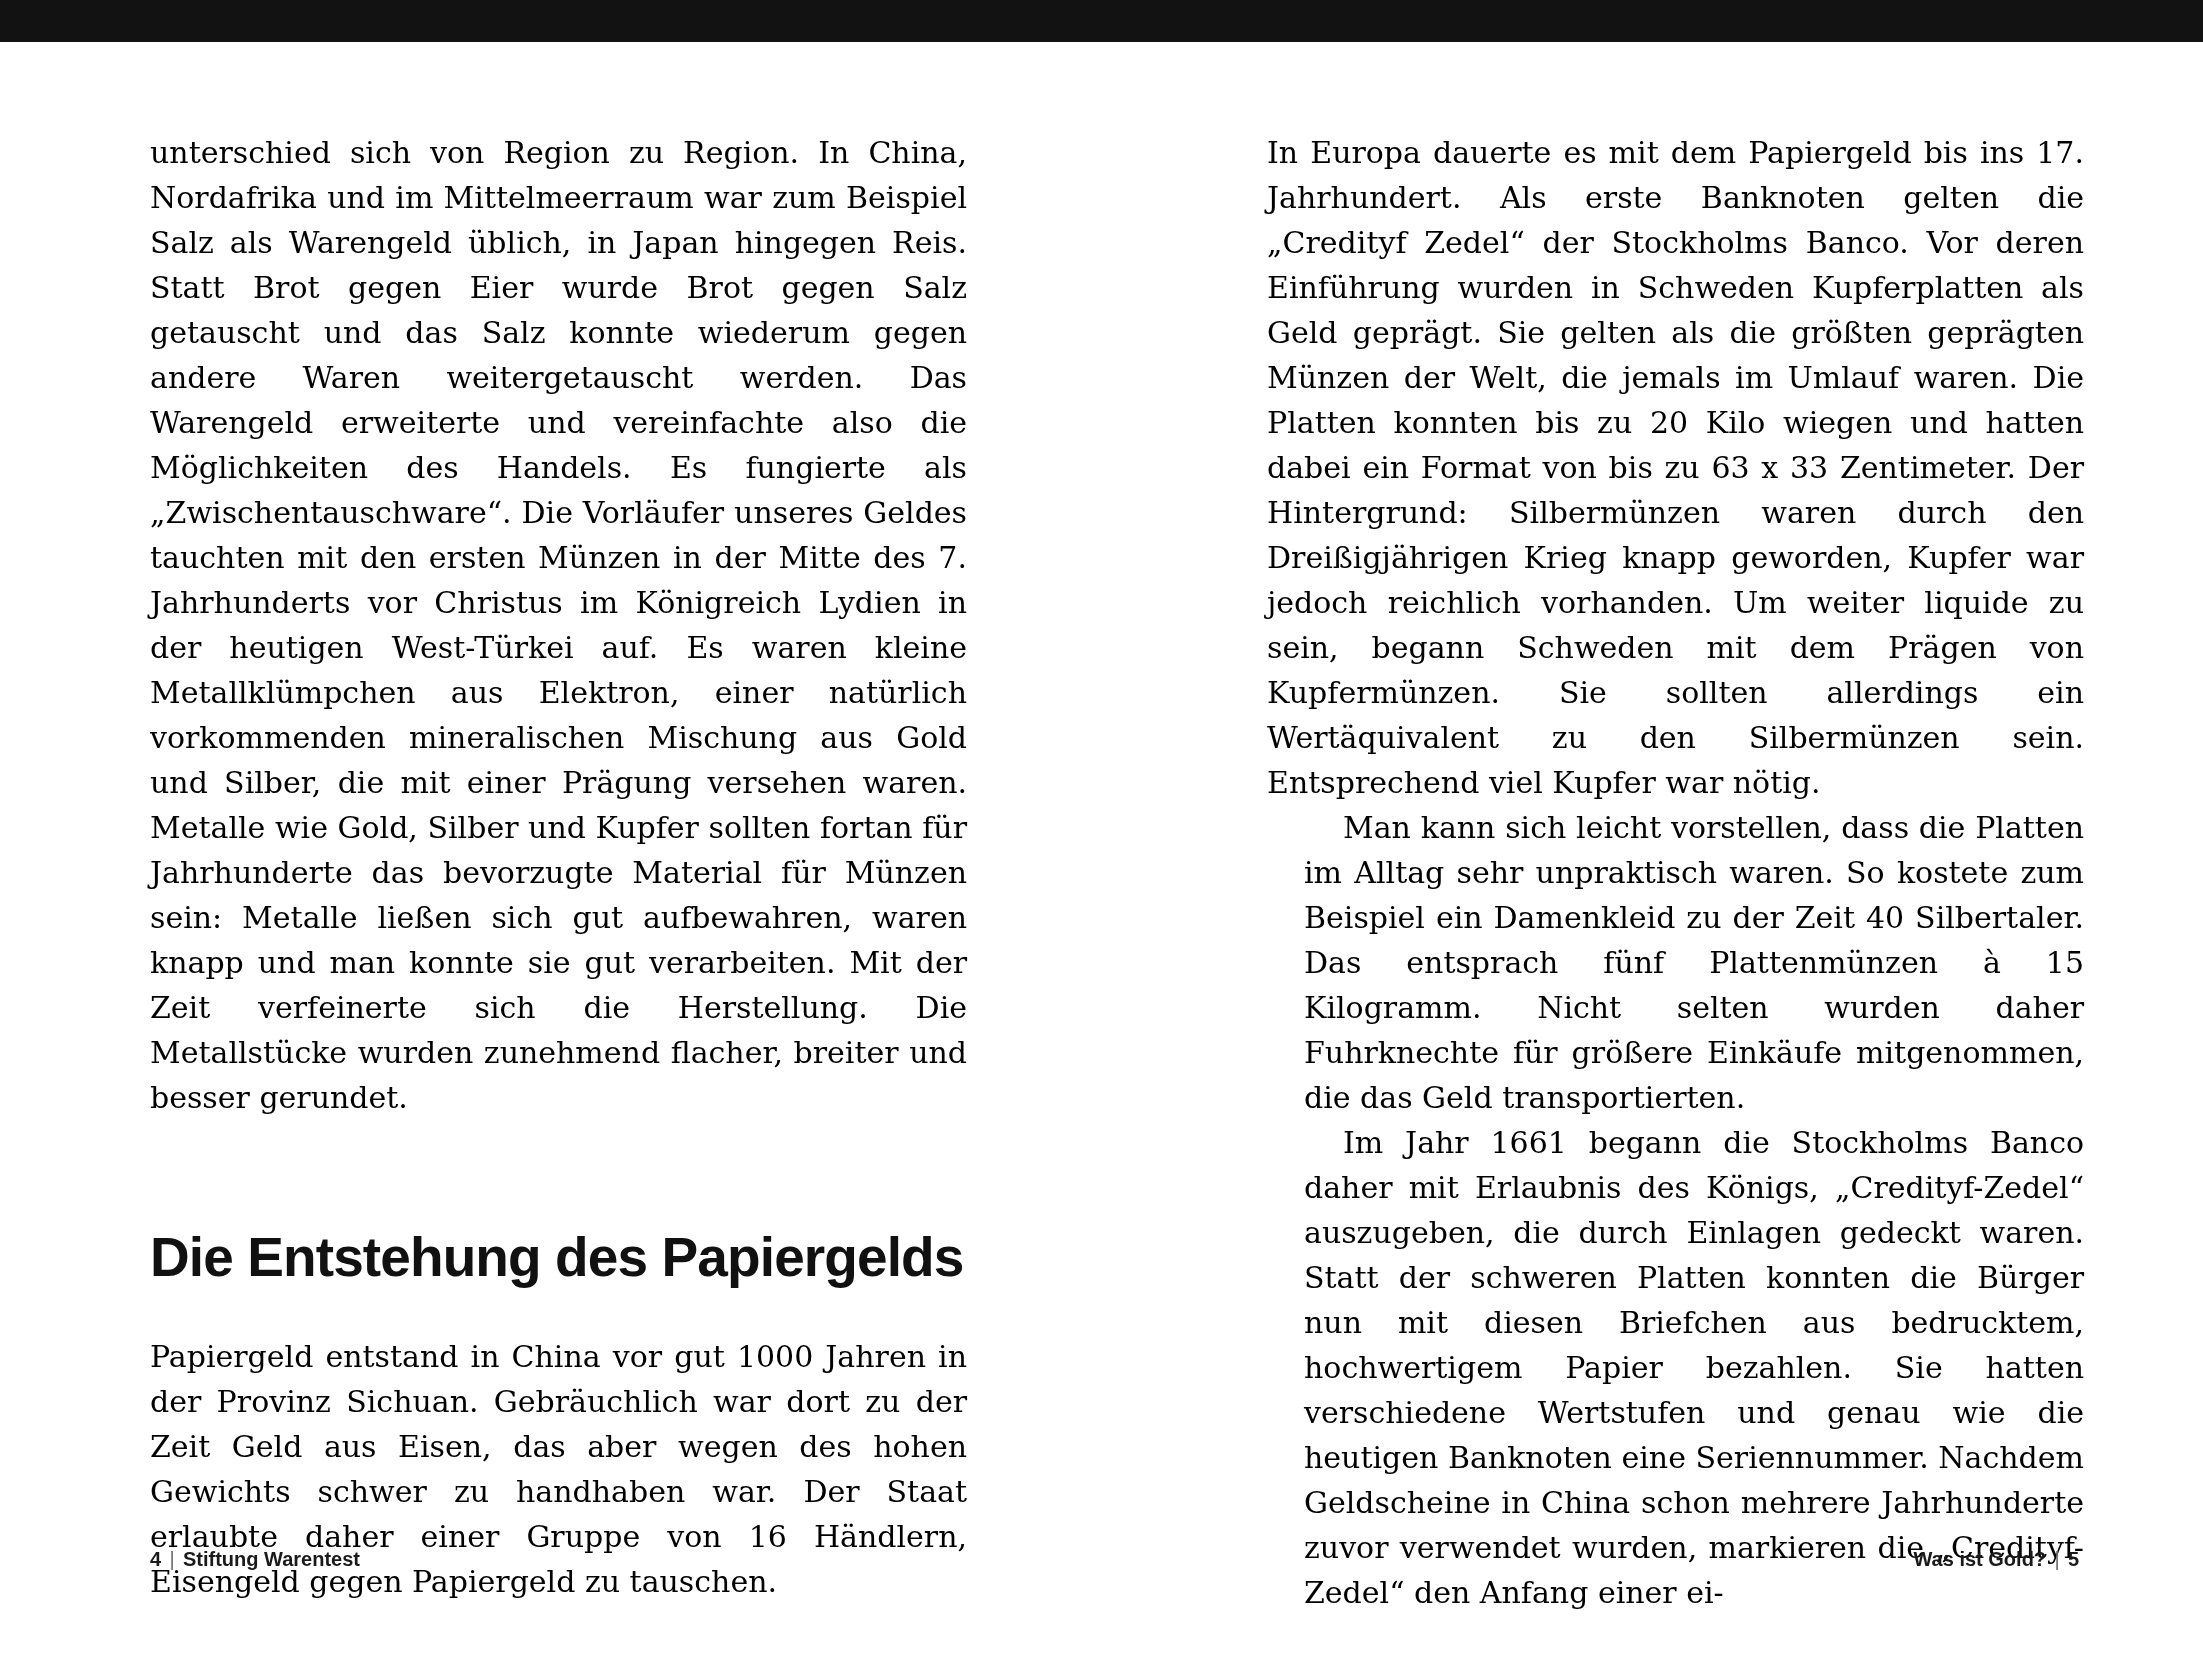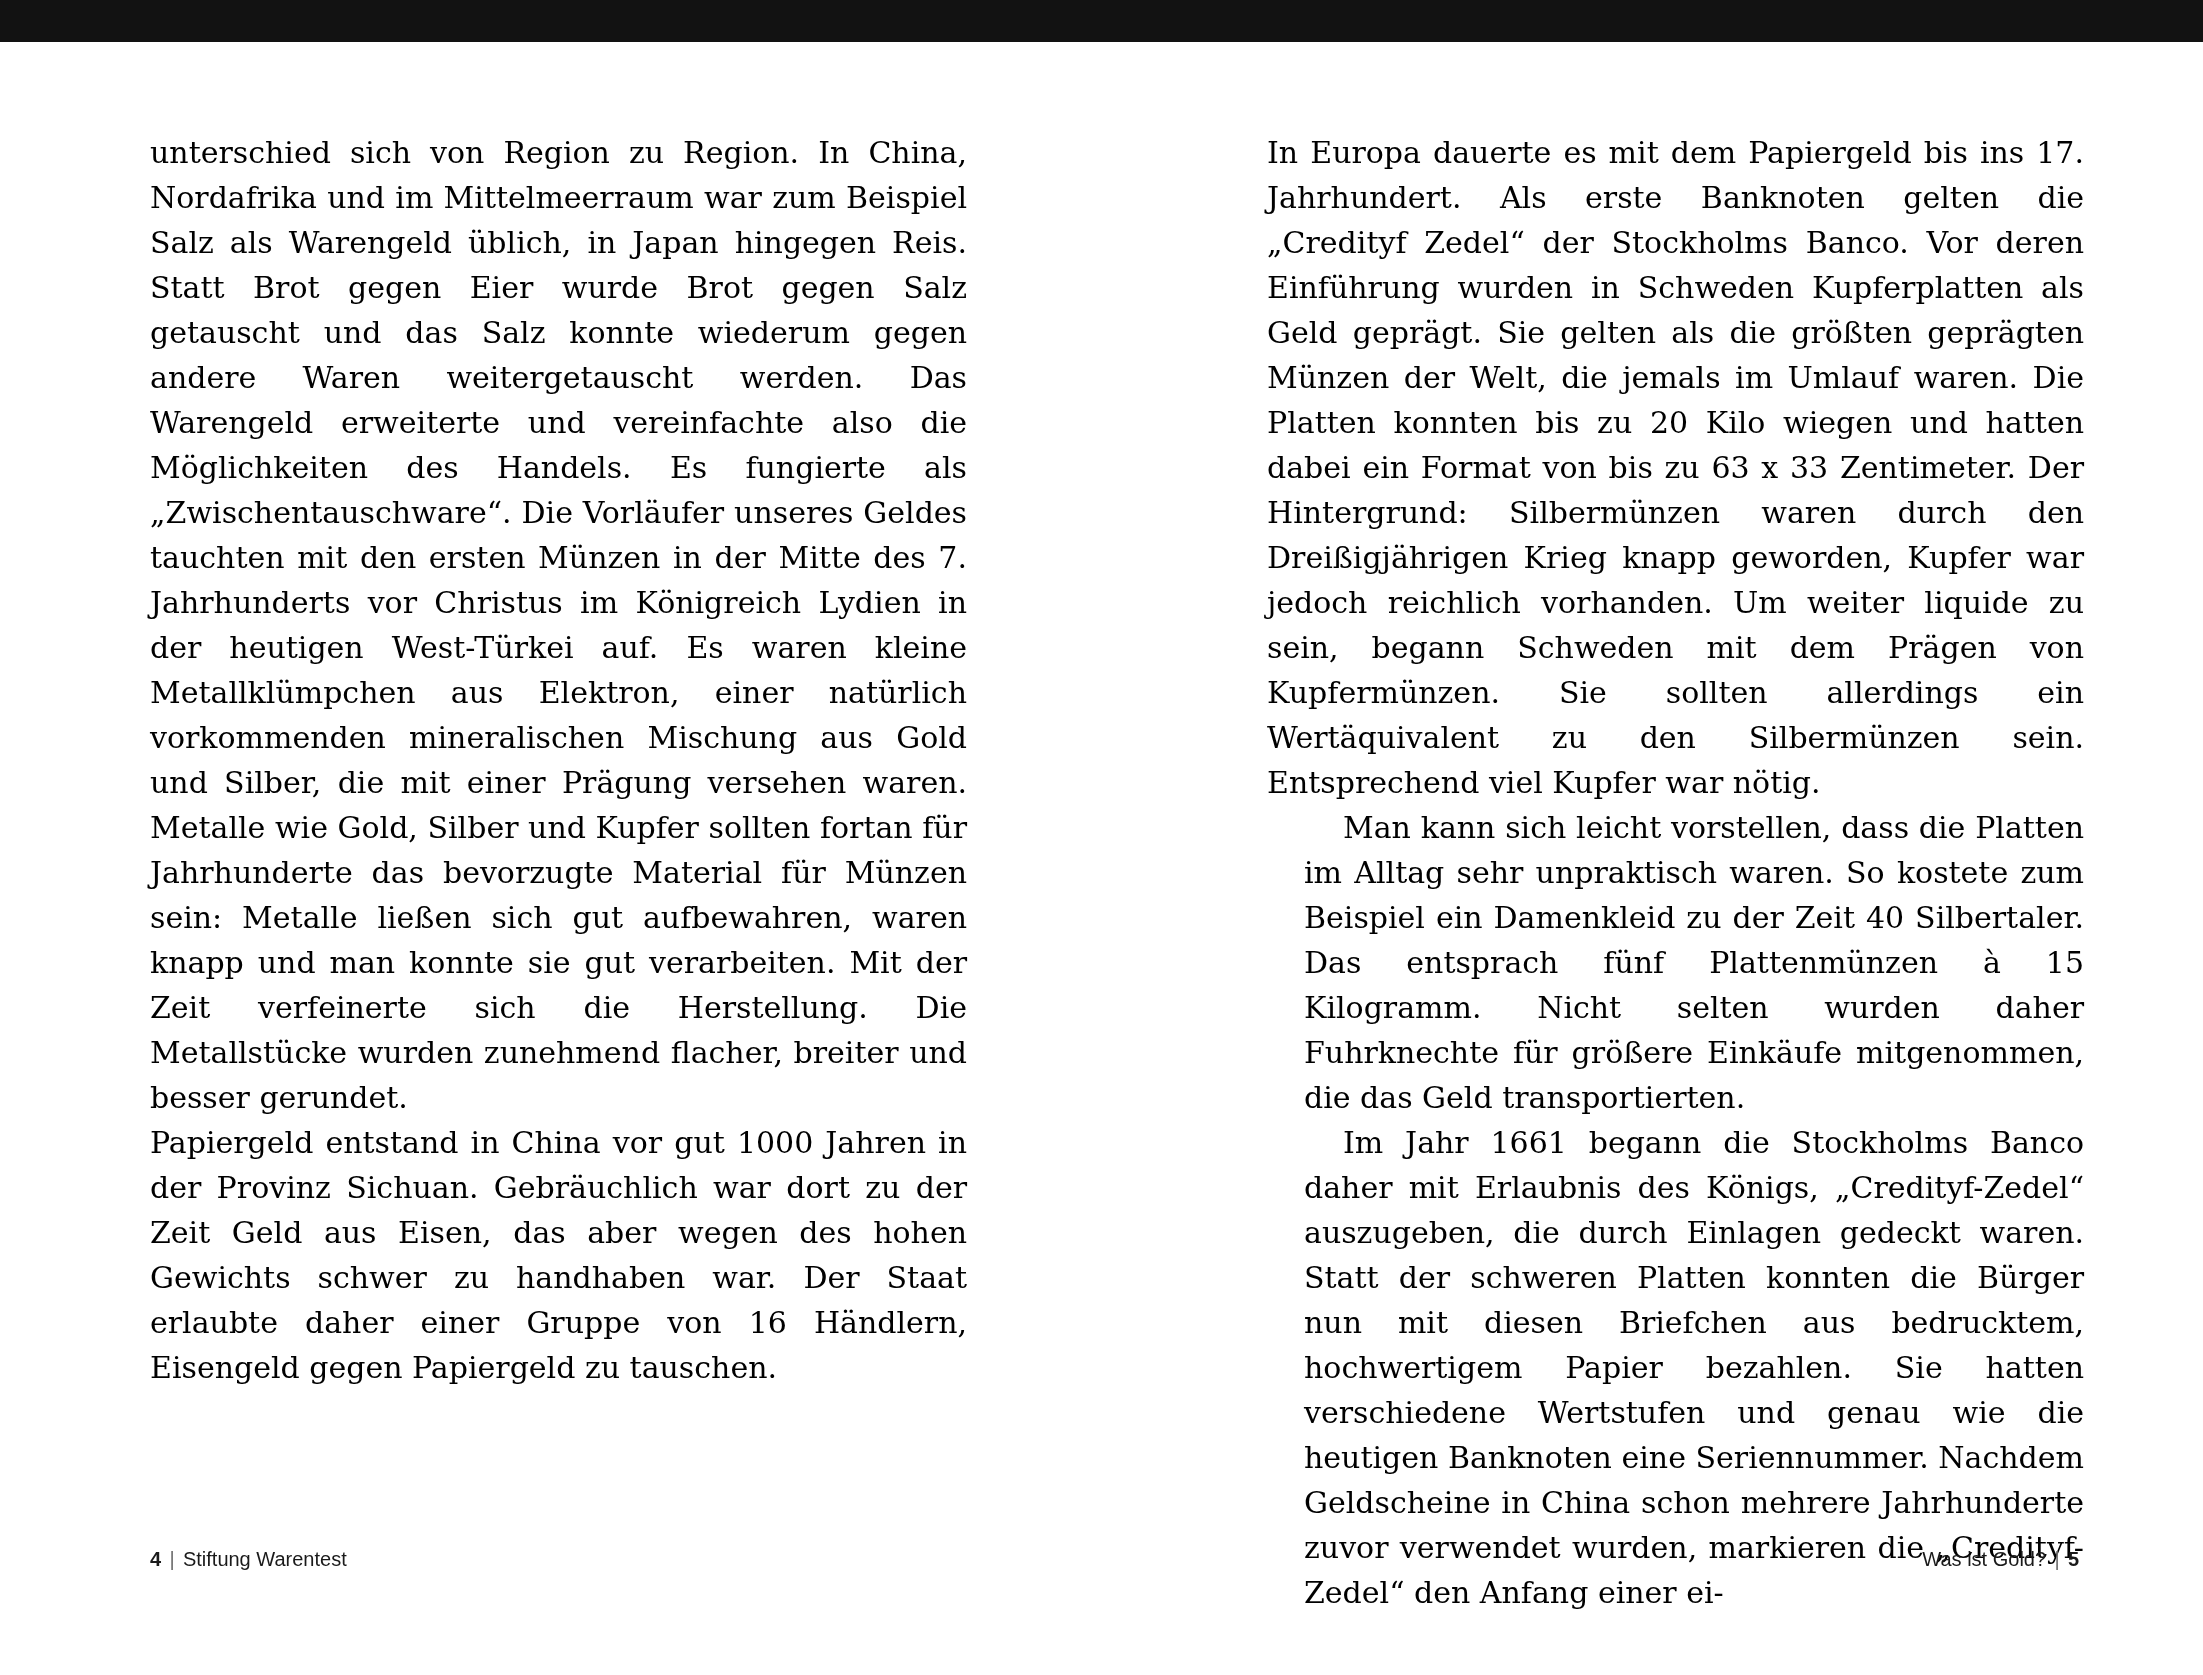--- a/index.html
+++ b/index.html
@@ -52,32 +52,33 @@
     top: 1548px;
     font-family: "Liberation Sans", sans-serif;
     font-size: 20px;
     color: #1a1a1a;
     white-space: nowrap;
   }
   .footer-left  { left: 150px; }
   .footer-right { right: 124px; text-align: right; }
   .footer .page-num { font-weight: 700; }
   .footer .sep { color: #6d6d6d; padding: 0 8.3px; font-weight: 400; }
-  .footer .run-label { font-weight: 400; text-align: right; }
+  .footer .run-label { font-weight: 700; text-align: right; }
 </style>
 </head>
 <body>
 
 <div class="top-bar"></div>
 
 <div class="column left-column">
   <div>
       <p>unterschied sich von Region zu Region. In China, Nordafrika und im Mittelmeerraum war zum Beispiel Salz als Warengeld üblich, in Japan hingegen Reis. Statt Brot gegen Eier wurde Brot gegen Salz getauscht und das Salz konnte wiederum gegen andere Waren weitergetauscht werden. Das Warengeld erweiterte und vereinfachte also die Möglichkeiten des Handels. Es fungierte als „Zwischentauschware“. Die Vorläufer unseres Geldes tauchten mit den ersten Münzen in der Mitte des 7. Jahrhunderts vor Christus im Königreich Lydien in der heutigen West-Türkei auf. Es waren kleine Metallklümpchen aus Elektron, einer natürlich vorkommenden mineralischen Mischung aus Gold und Silber, die mit einer Prägung versehen waren. Metalle wie Gold, Silber und Kupfer sollten fortan für Jahrhunderte das bevorzugte Material für Münzen sein: Metalle ließen sich gut aufbewahren, waren knapp und man konnte sie gut verarbeiten. Mit der Zeit verfeinerte sich die Herstellung. Die Metallstücke wurden zunehmend flacher, breiter und besser gerundet.</p>
     </div>
 
+  <h1 class="section-heading">Die Entstehung des Papiergelds</h1>
 
   <div>
       <p>Papiergeld entstand in China vor gut 1000 Jahren in der Provinz Sichuan. Gebräuchlich war dort zu der Zeit Geld aus Eisen, das aber wegen des hohen Gewichts schwer zu handhaben war. Der Staat erlaubte daher einer Gruppe von 16 Händlern, Eisengeld gegen Papiergeld zu tauschen.</p>
     </div>
 </div>
 
 <div class="column right-column">
   <div>
       <p>In Europa dauerte es mit dem Papiergeld bis ins 17. Jahrhundert. Als erste Banknoten gelten die „Credityf Zedel“ der Stockholms Banco. Vor deren Einführung wurden in Schweden Kupferplatten als Geld geprägt. Sie gelten als die größten geprägten Münzen der Welt, die jemals im Umlauf waren. Die Platten konnten bis zu 20 Kilo wiegen und hatten dabei ein Format von bis zu 63 x 33 Zentimeter. Der Hintergrund: Silbermünzen waren durch den Dreißigjährigen Krieg knapp geworden, Kupfer war jedoch reichlich vorhanden. Um weiter liquide zu sein, begann Schweden mit dem Prägen von Kupfermünzen. Sie sollten allerdings ein Wertäquivalent zu den Silbermünzen sein. Entsprechend viel Kupfer war nötig.</p>
       <p>Man kann sich leicht vorstellen, dass die Platten im Alltag sehr unpraktisch waren. So kostete zum Beispiel ein Damenkleid zu der Zeit 40 Silbertaler. Das entsprach fünf Plattenmünzen à 15 Kilogramm. Nicht selten wurden daher Fuhrknechte für größere Einkäufe mitgenommen, die das Geld transportierten.</p>

